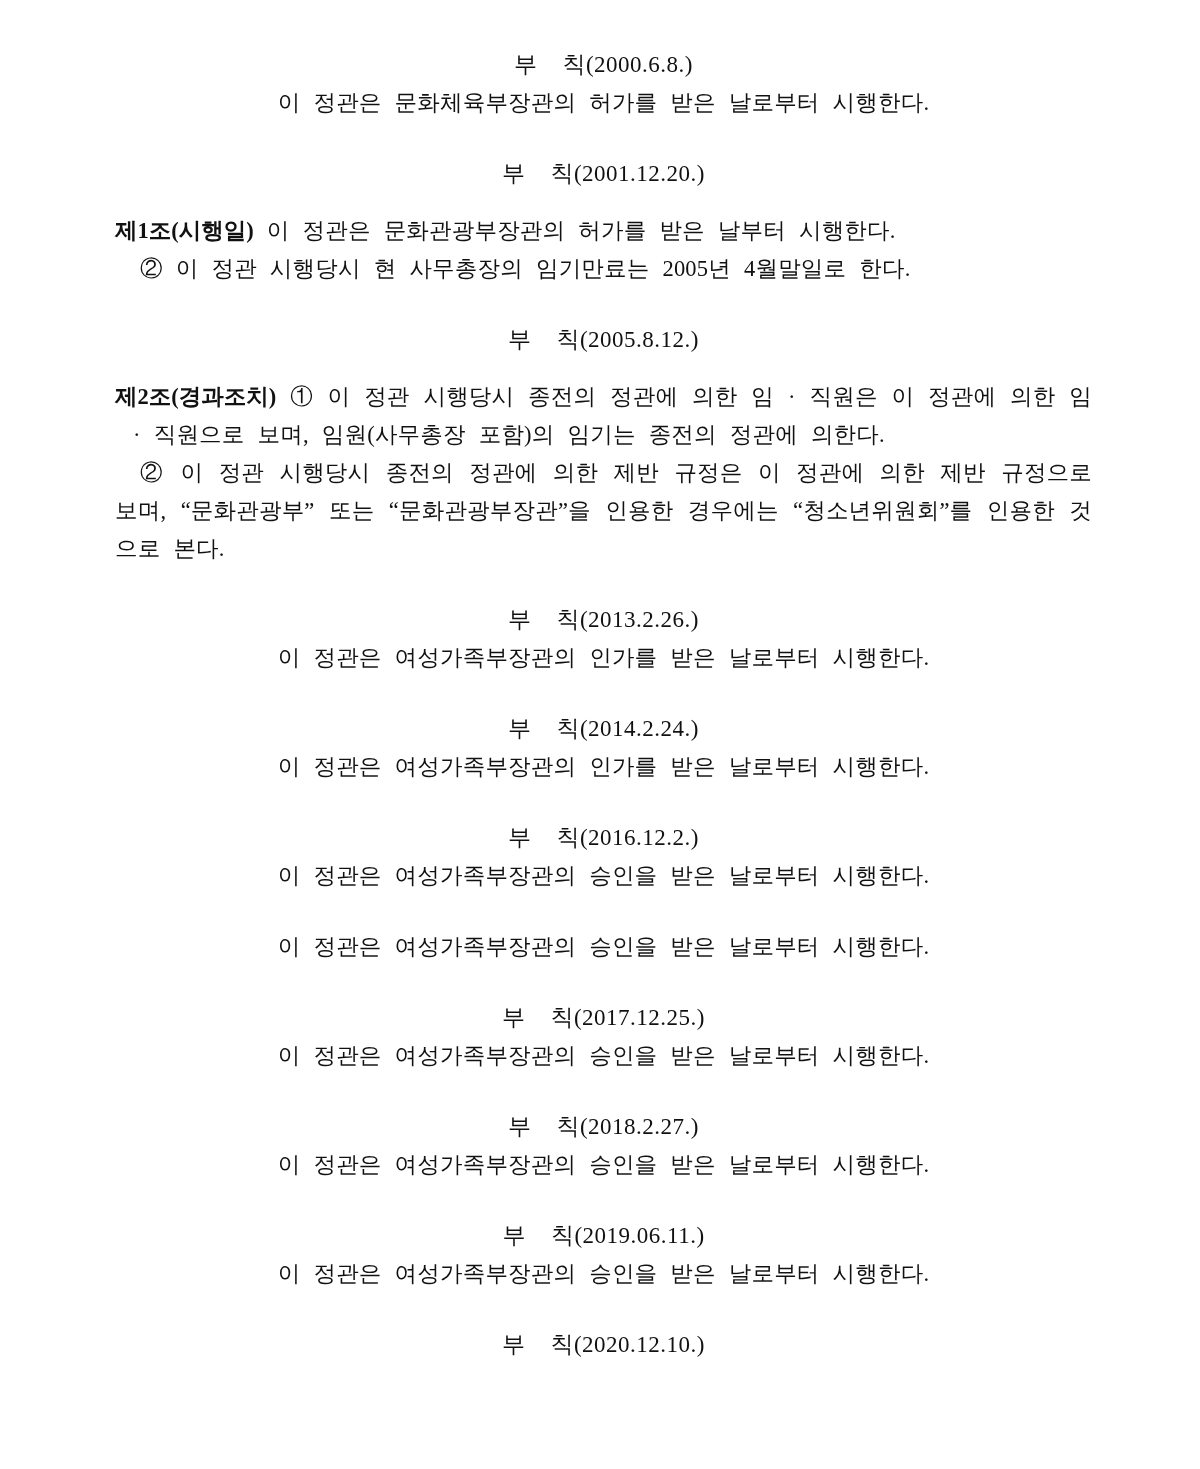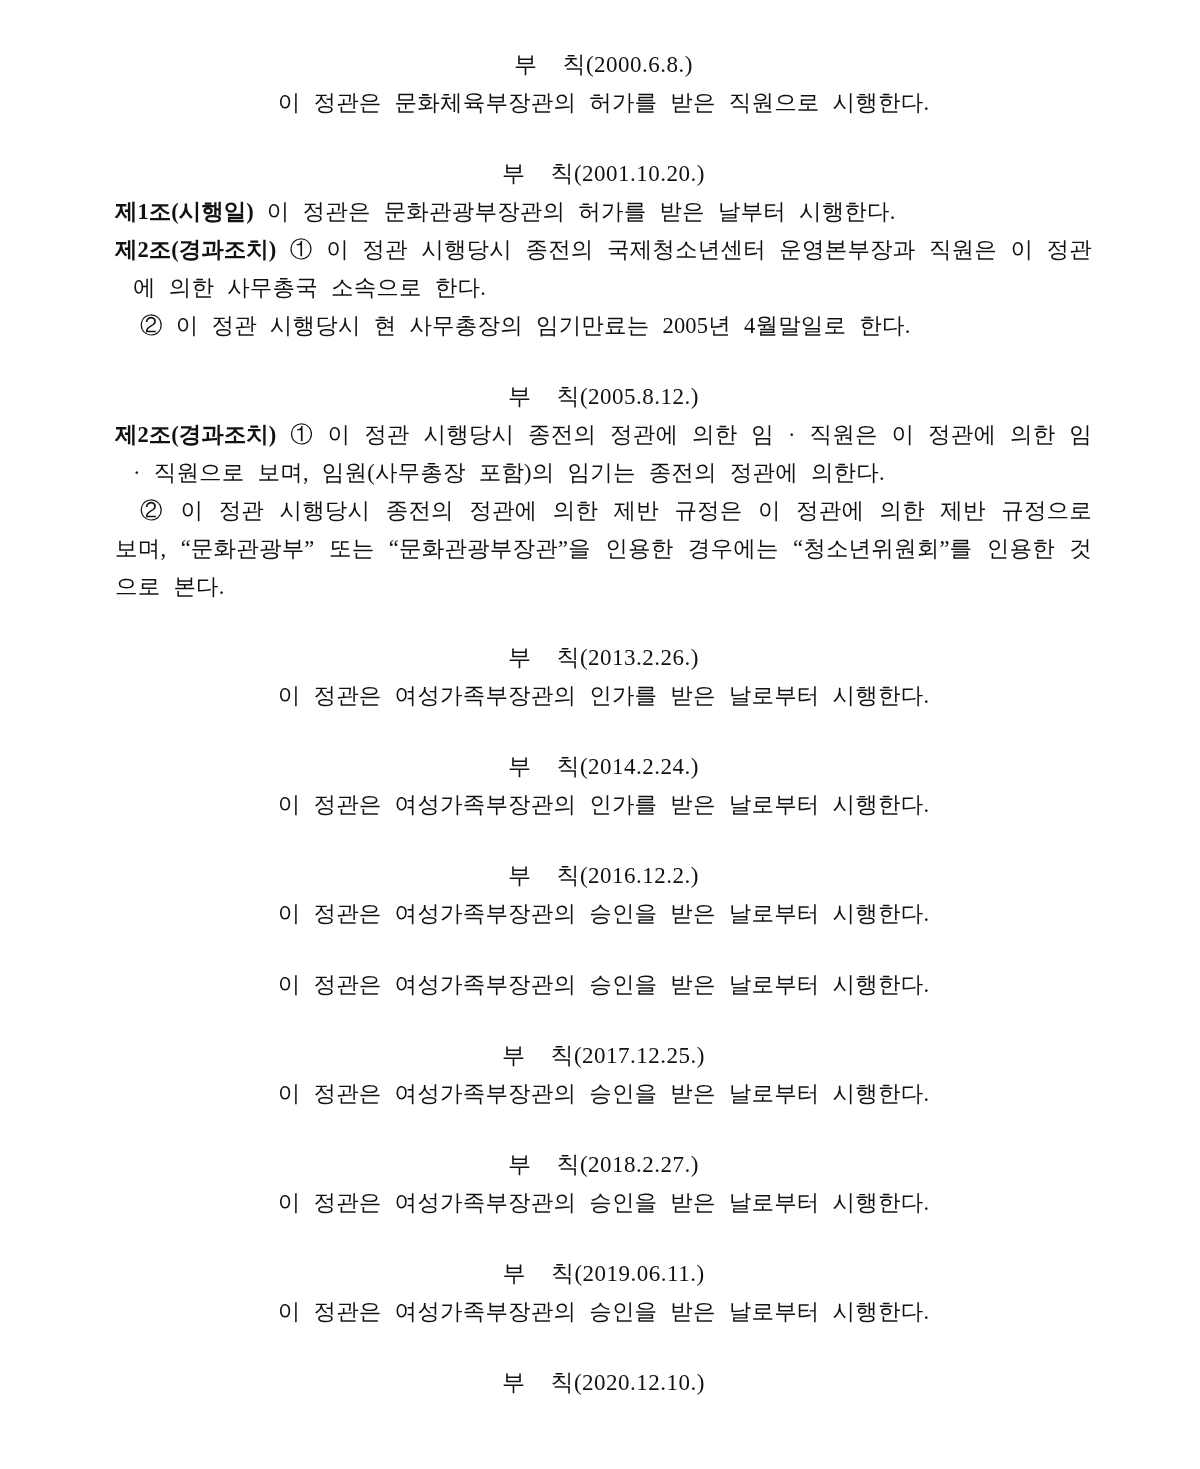--- a/index.html
+++ b/index.html
@@ -41,44 +41,44 @@
     word-spacing: 0.32em;
     letter-spacing: 0.2px;
   }
   p.centered {
     text-align: center;
   }
   p.article {
     text-align: justify;
     padding-left: 18px;
     text-indent: -18px;
+    margin-top: 19px;
   }
   p.sub {
     text-align: justify;
     text-indent: 25px;
   }
   b[data-name="article-label"] {
     font-weight: bold;
     letter-spacing: 0;
   }
 </style>
 </head>
 <body>
 
 <div class="page" data-name="document-page">
   <div data-name="sections-container" id="sections">
   <section class="addendum" data-name="addendum-section">
     <h2 class="heading" data-name="addendum-heading">부    칙(2000.6.8.)</h2>
-  <p class="centered" data-name="body-paragraph"><span data-name="paragraph-text">이 정관은 문화체육부장관의 허가를 받은 직원으로 시행한다.</span></p>
+  <p class="centered" data-name="body-paragraph"><span data-name="paragraph-text">이 정관은 문화체육부장관의 허가를 받은 날로부터 시행한다.</span></p>
       </section>
 
   <section class="addendum" data-name="addendum-section">
-    <h2 class="heading" data-name="addendum-heading">부    칙(2001.10.20.)</h2>
+    <h2 class="heading" data-name="addendum-heading">부    칙(2001.12.20.)</h2>
   <p class="article" data-name="article-paragraph"><b data-name="article-label">제1조(시행일)</b> <span data-name="paragraph-text">이 정관은 문화관광부장관의 허가를 받은 날부터 시행한다.</span></p>
-        <p class="article" data-name="article-paragraph"><b data-name="article-label">제2조(경과조치)</b> <span data-name="paragraph-text">① 이 정관 시행당시 종전의 국제청소년센터 운영본부장과 직원은 이 정관에 의한 사무총국 소속으로 한다.</span></p>
         <p class="sub" data-name="sub-clause-paragraph"><span data-name="paragraph-text">② 이 정관 시행당시 현 사무총장의 임기만료는 2005년 4월말일로 한다.</span></p>
       </section>
 
   <section class="addendum" data-name="addendum-section">
     <h2 class="heading" data-name="addendum-heading">부    칙(2005.8.12.)</h2>
         <p class="article" data-name="article-paragraph"><b data-name="article-label">제2조(경과조치)</b> <span data-name="paragraph-text">① 이 정관 시행당시 종전의 정관에 의한 임 · 직원은 이 정관에 의한 임 · 직원으로 보며, 임원(사무총장 포함)의 임기는 종전의 정관에 의한다.</span></p>
         <p class="sub" data-name="sub-clause-paragraph"><span data-name="paragraph-text">② 이 정관 시행당시 종전의 정관에 의한 제반 규정은 이 정관에 의한 제반 규정으로 보며, “문화관광부” 또는 “문화관광부장관”을 인용한 경우에는 “청소년위원회”를 인용한 것으로 본다.</span></p>
       </section>
 
   <section class="addendum" data-name="addendum-section">

